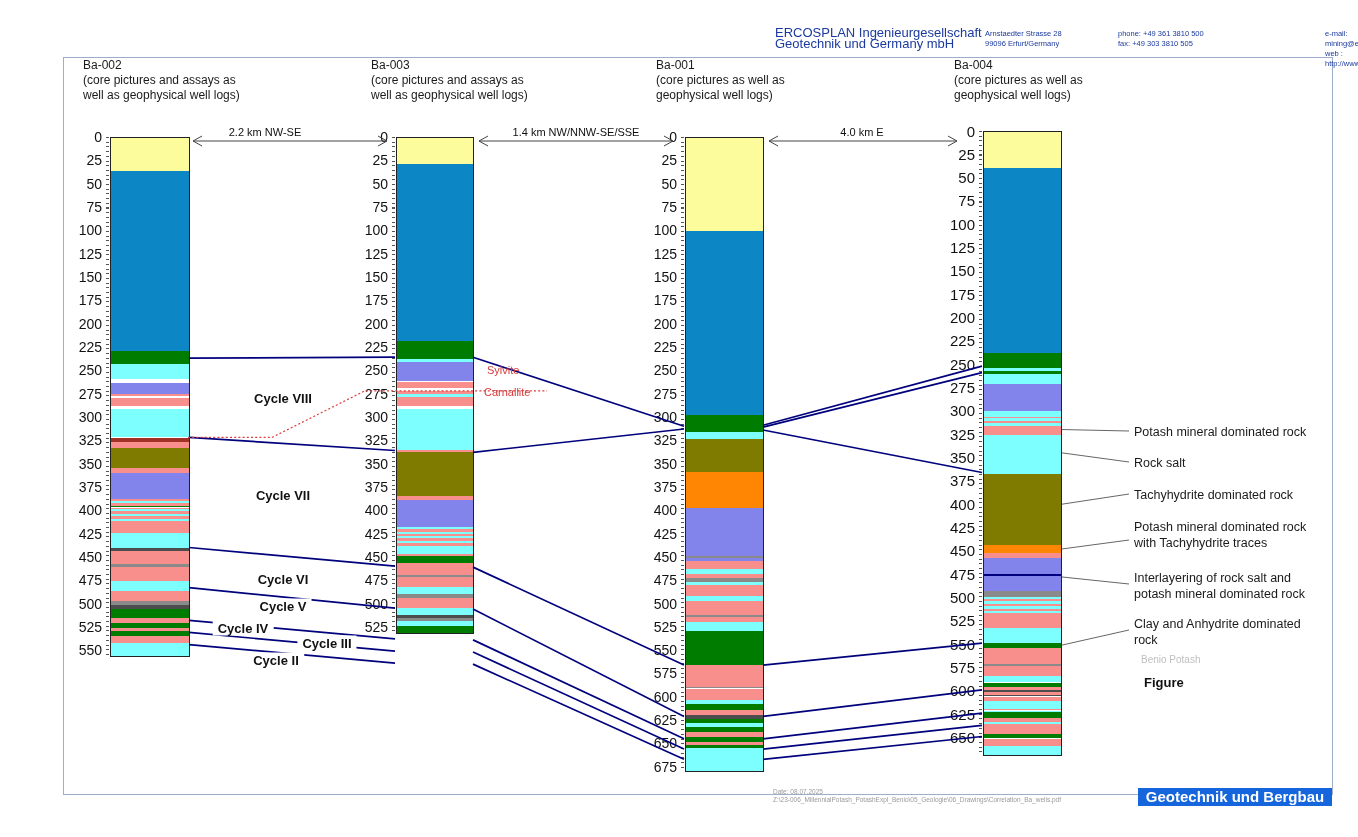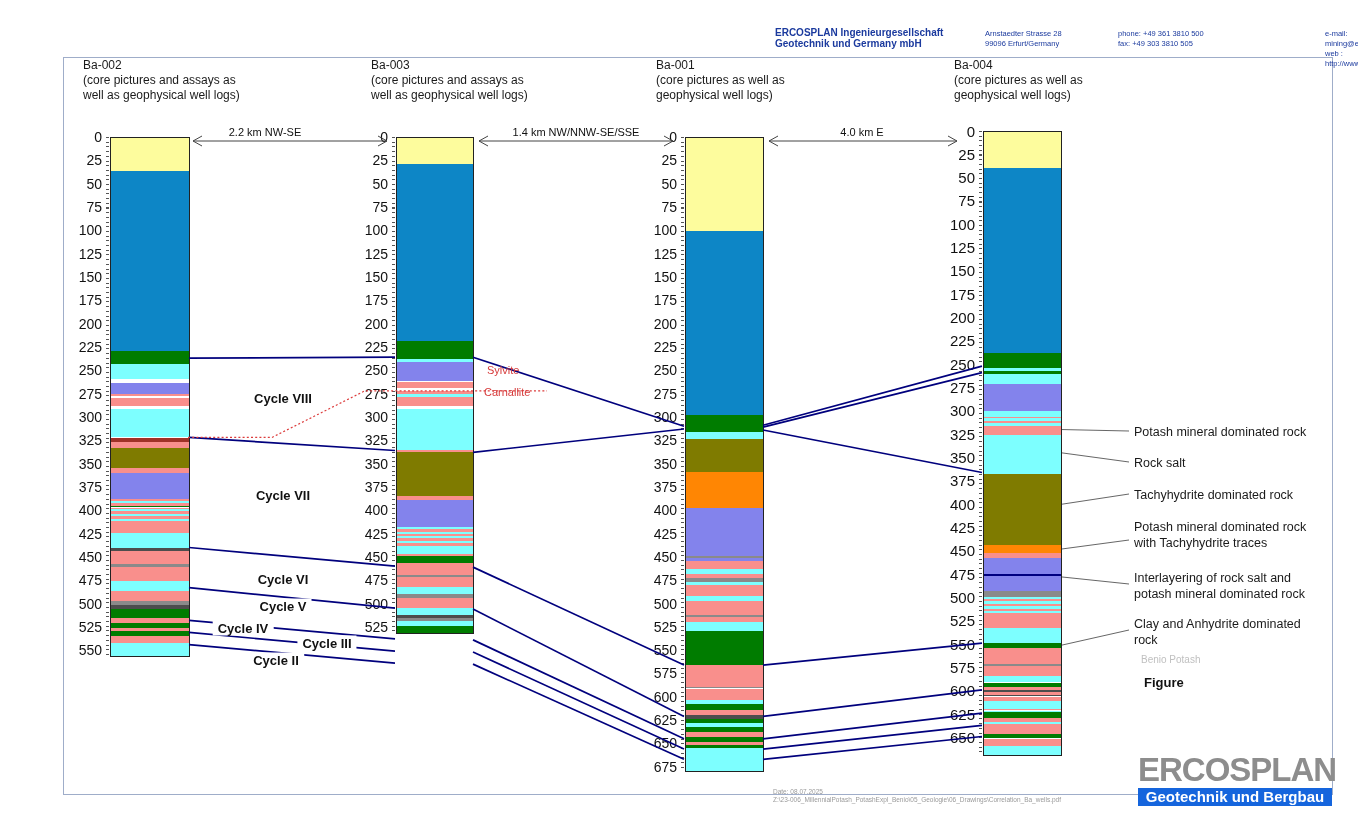--- a/index.html
+++ b/index.html
@@ -1,21 +1,21 @@
 <!DOCTYPE html>
 <html><head>
 <meta charset="utf-8">
 <style>
   html,body{margin:0;padding:0;background:#fff;}
   .canvas{position:relative;width:1358px;height:837px;background:#fff;overflow:hidden;
           font-family:"Liberation Sans",sans-serif;}
   .frame{position:absolute;left:63px;top:57px;width:1268px;height:736px;
          border:1px solid #9fadc9;}
   .abs{position:absolute;}
-  .hdr-co{font-size:10px;font-weight:bold;color:#1b3a9e;line-height:11px;}
+  .hdr-co{font-size:13px;font-weight:normal;color:#1b3a9e;line-height:11px;}
   .hdr-sm{font-size:7.5px;color:#1b3a9e;line-height:10px;}
   .well-header{font-size:12px;color:#1a1a1a;line-height:15px;}
   .depth-label{position:absolute;text-align:right;color:#111;}
   .column{position:absolute;border:1px solid #222;overflow:hidden;background:#fff;}
   .seg{position:absolute;left:0;width:100%;}
   .ruler{position:absolute;width:3px;background:repeating-linear-gradient(to bottom,#555 0,#555 1px,transparent 1px,transparent 4.7px);}
   .sep-label{position:absolute;transform:translateX(-50%);font-size:11px;color:#111;white-space:nowrap;}
   .cycle-label{position:absolute;transform:translate(-50%,-50%);font-size:13px;font-weight:bold;
                color:#111;background:#fff;padding:0 5px;white-space:nowrap;}
   .red-note{position:absolute;font-size:11px;color:#d63a3a;white-space:nowrap;}
@@ -429,20 +429,19 @@
       <div class="cycle-label" style="left: 327px; top: 643px;">Cycle III</div>
       <div class="cycle-label" style="left: 276px; top: 660px;">Cycle II</div>
     </div>
 
   <div class="red-note" style="left:487px;top:364px;">Sylvite</div>
   <div class="red-note" style="left:484px;top:386px;">Carnallite</div>
 
   <div class="abs benio" style="left:1141px;top:654px;">Benio Potash</div>
   <div class="abs fig-title" style="left:1144px;top:675px;">Figure</div>
 
-  <div class="abs logo-text" style="left:1138px;top:753px;">ERCOSPLAN</div>
   <div class="logo-bar" style="left:1138px;top:788px;width:194px;height:18px;">Geotechnik und Bergbau</div>
 
   <div class="abs footer-sm" style="left:773px;top:788px;">
     <div>Date: 08.07.2025</div>
     <div>Z:\23-006_MillennialPotash_PotashExpl_Benio\05_Geologie\06_Drawings\Correlation_Ba_wells.pdf</div>
   </div>
 </div>
 
 </body></html>

